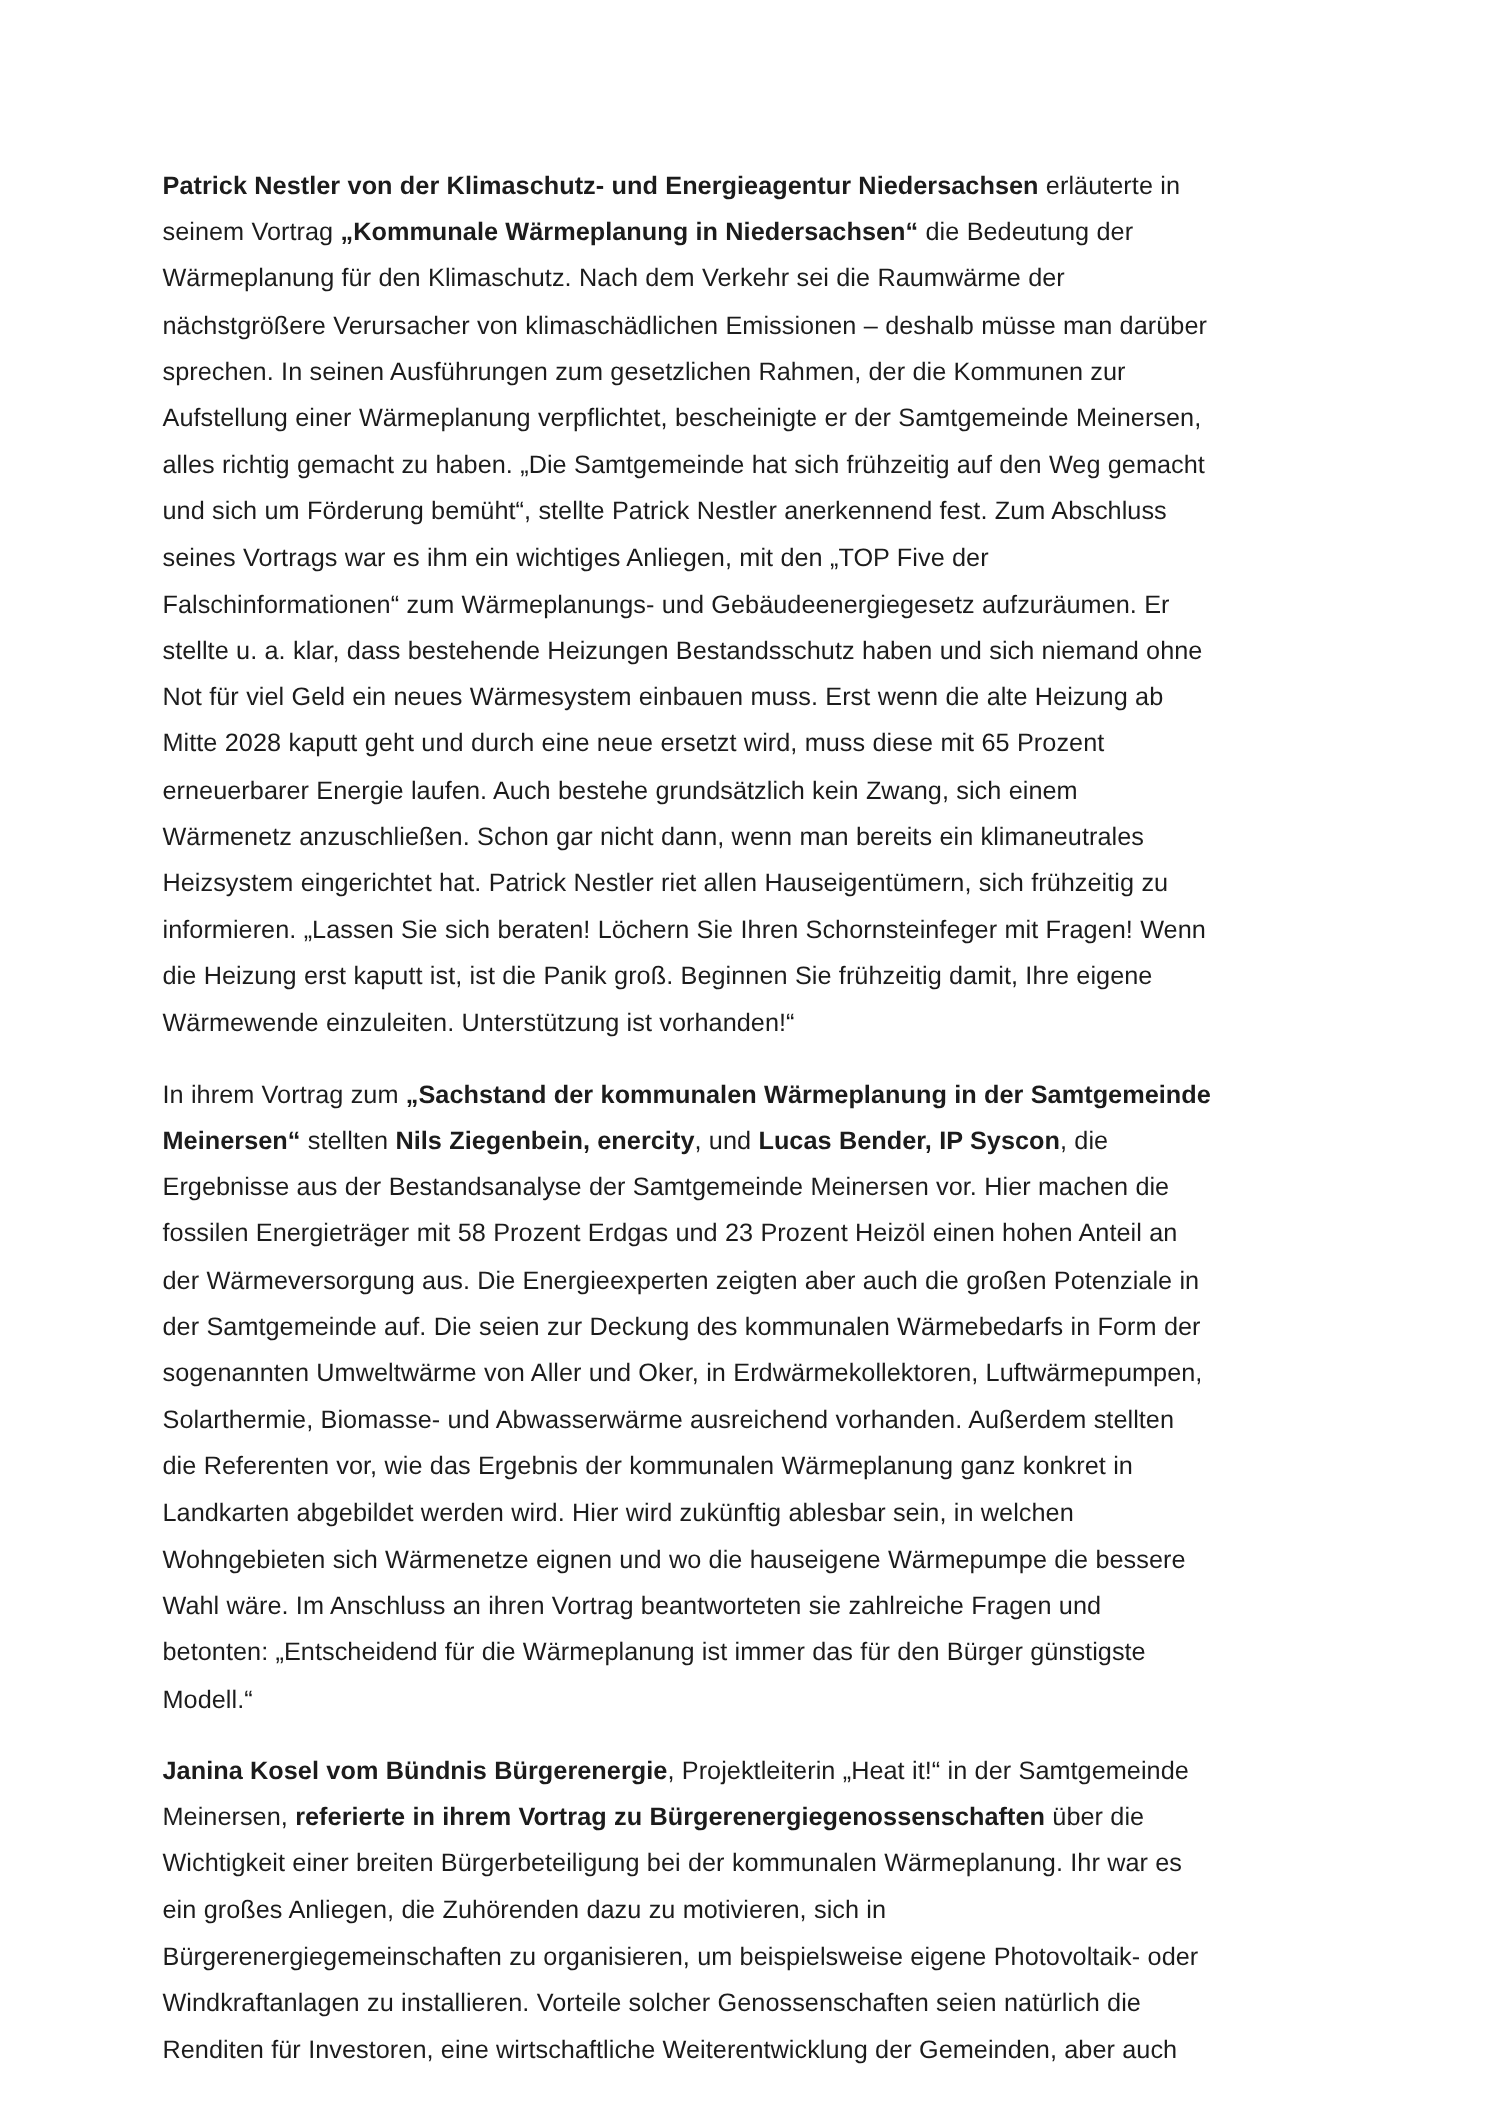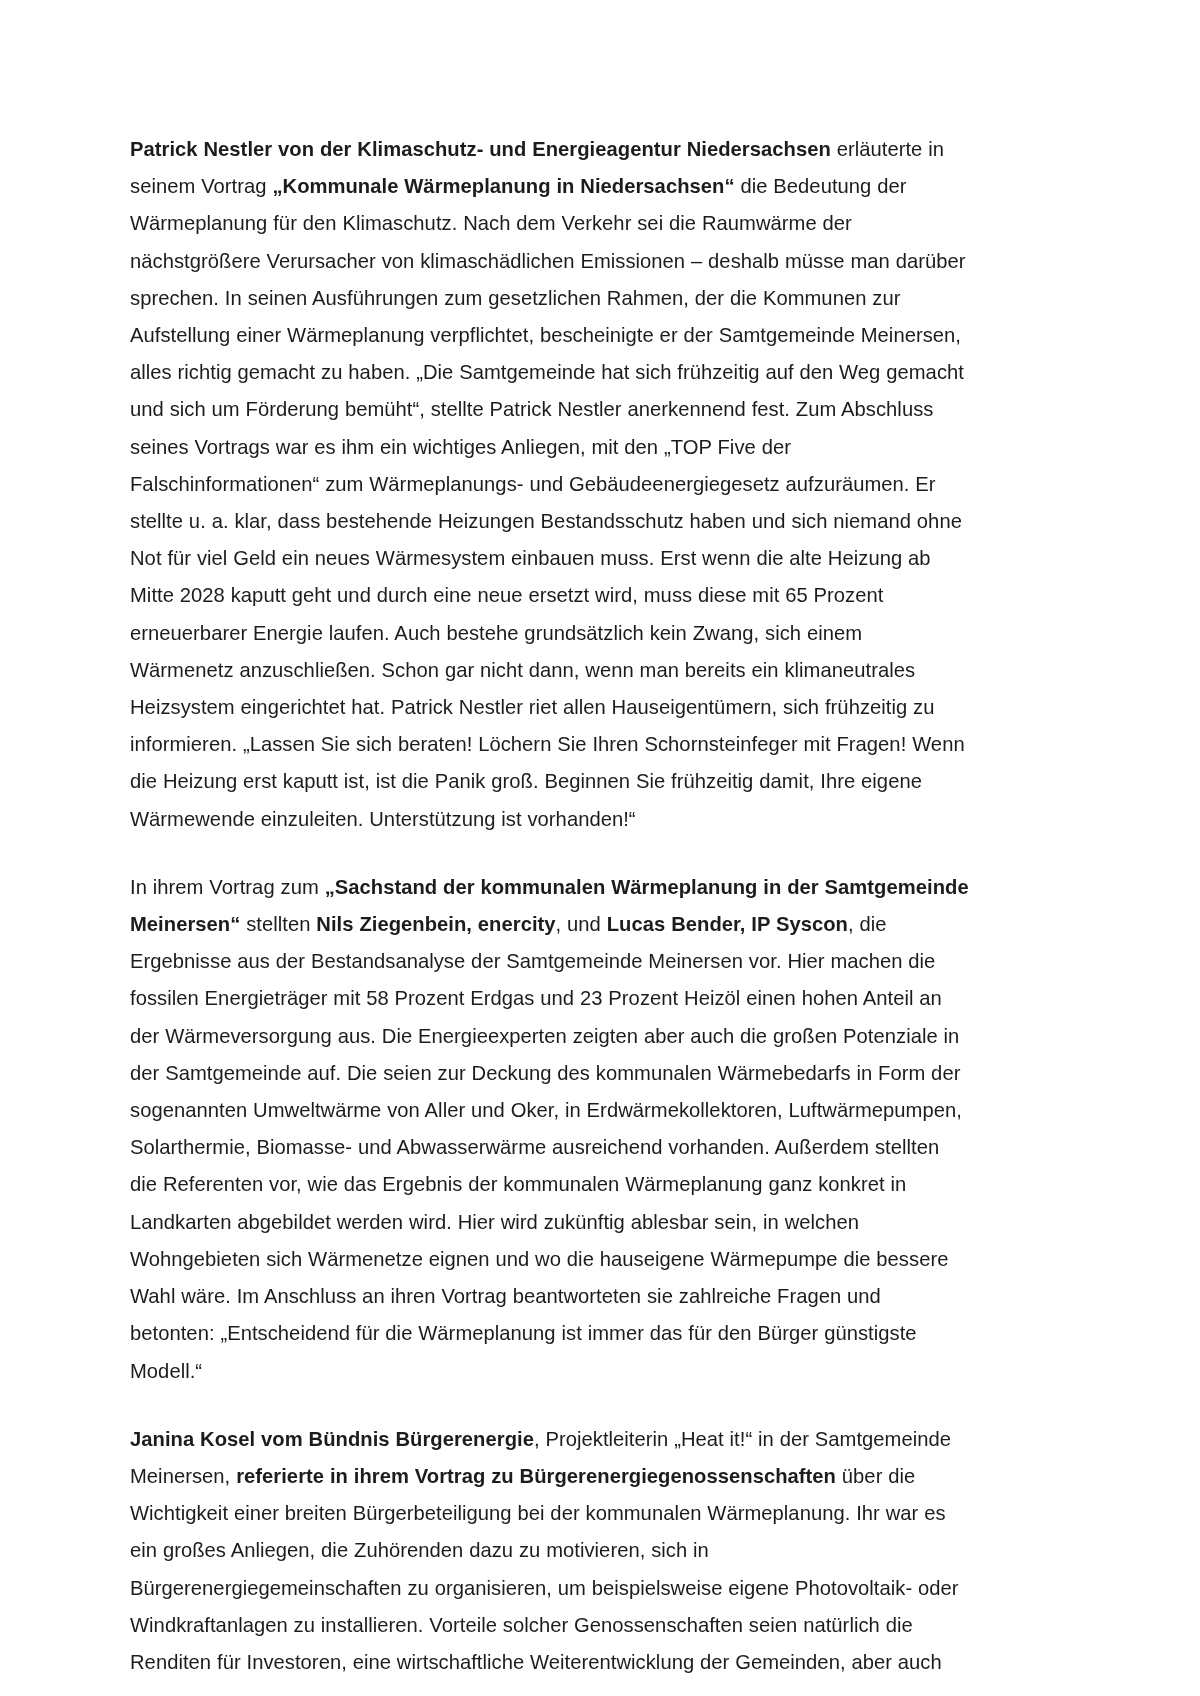--- a/index.html
+++ b/index.html
@@ -30,21 +30,21 @@
     margin: 0;
     font-size: 20.2px;
     line-height: 37.2px;
     letter-spacing: 0.04px;
     text-align: left;
     word-spacing: 0.2px;
     color: #1c1c1c;
     hyphens: none;
   }
   p.para + p.para {
-    margin-top: 31px;
+    margin-top: 20px;
   }
   b, strong {
     font-weight: 700;
   }
   .run {
     white-space: pre-wrap;
   }
 </style>
 </head>
 <body>

